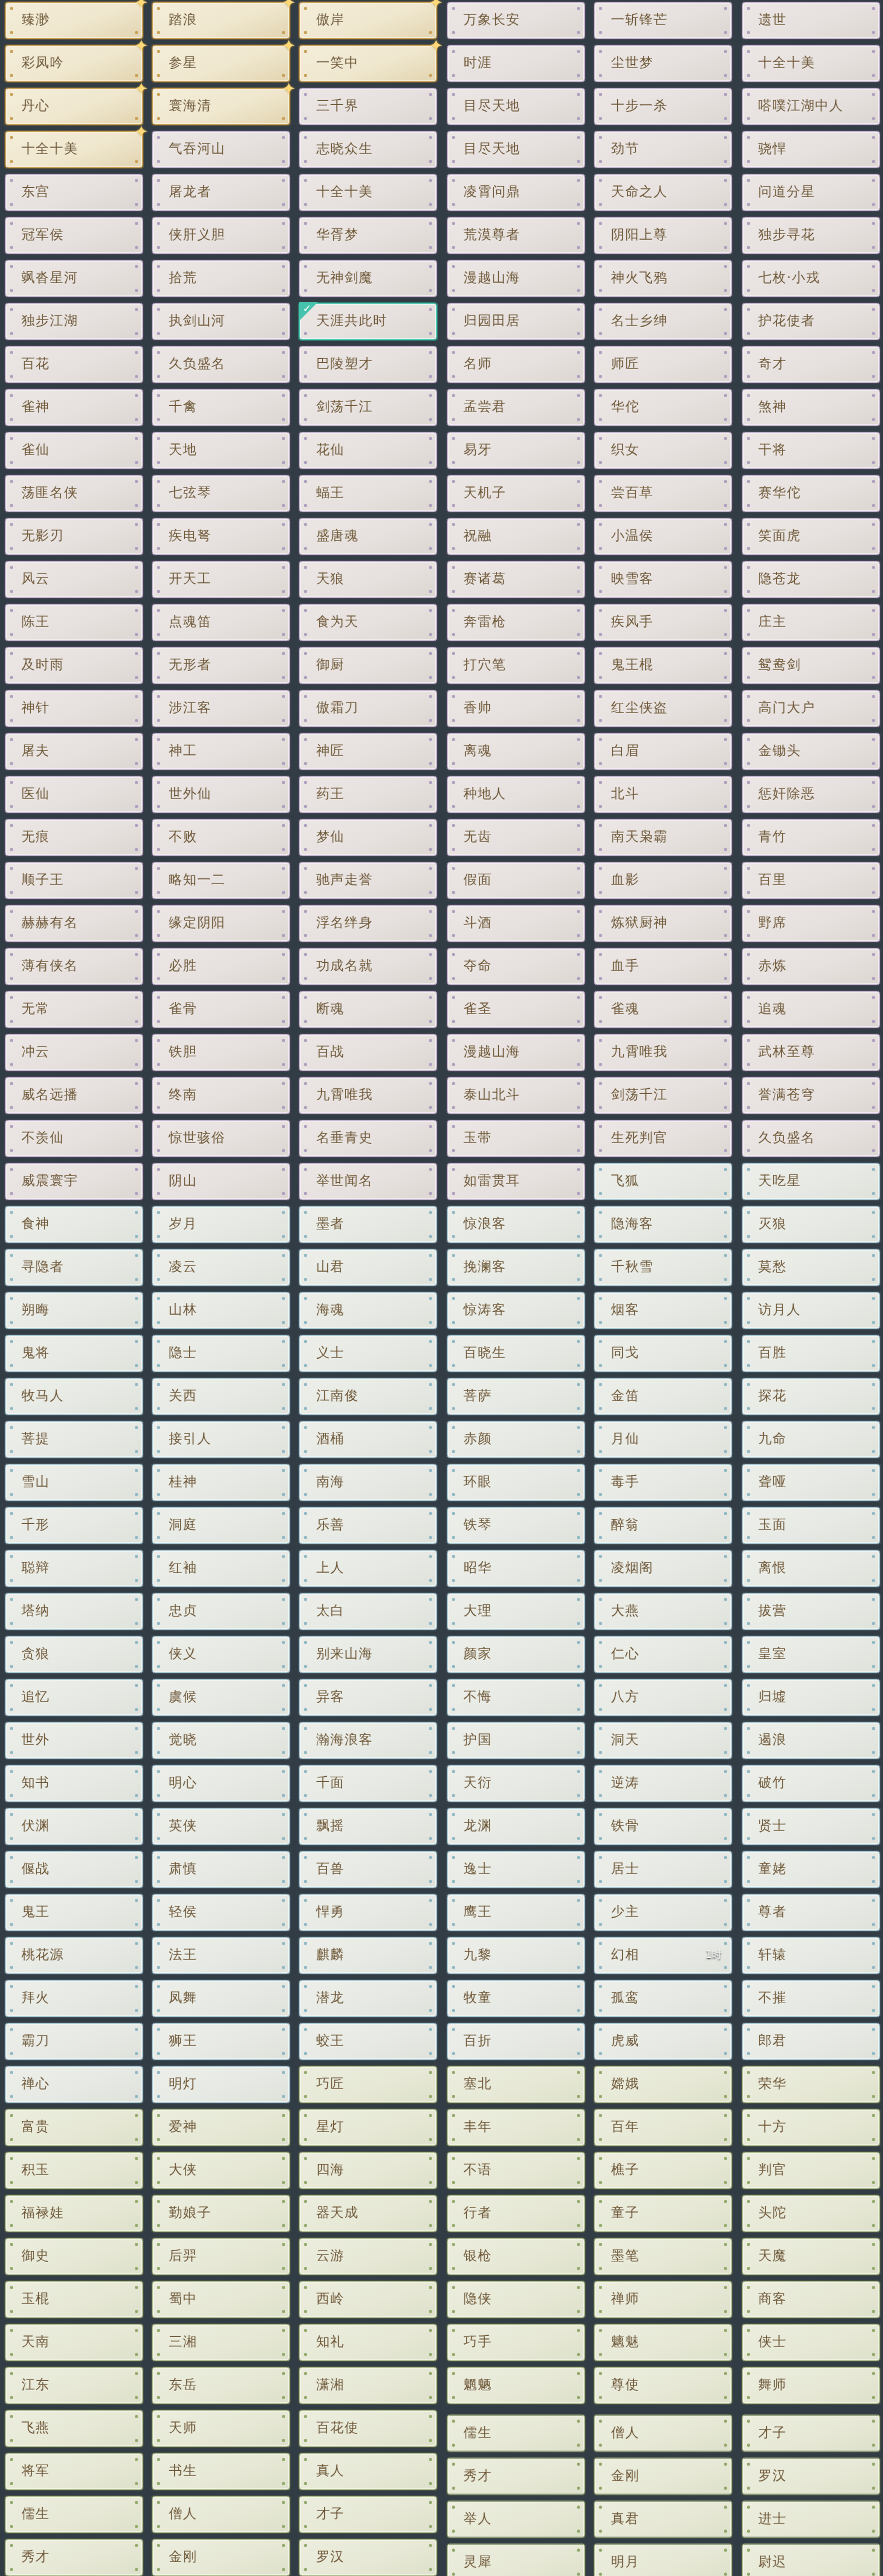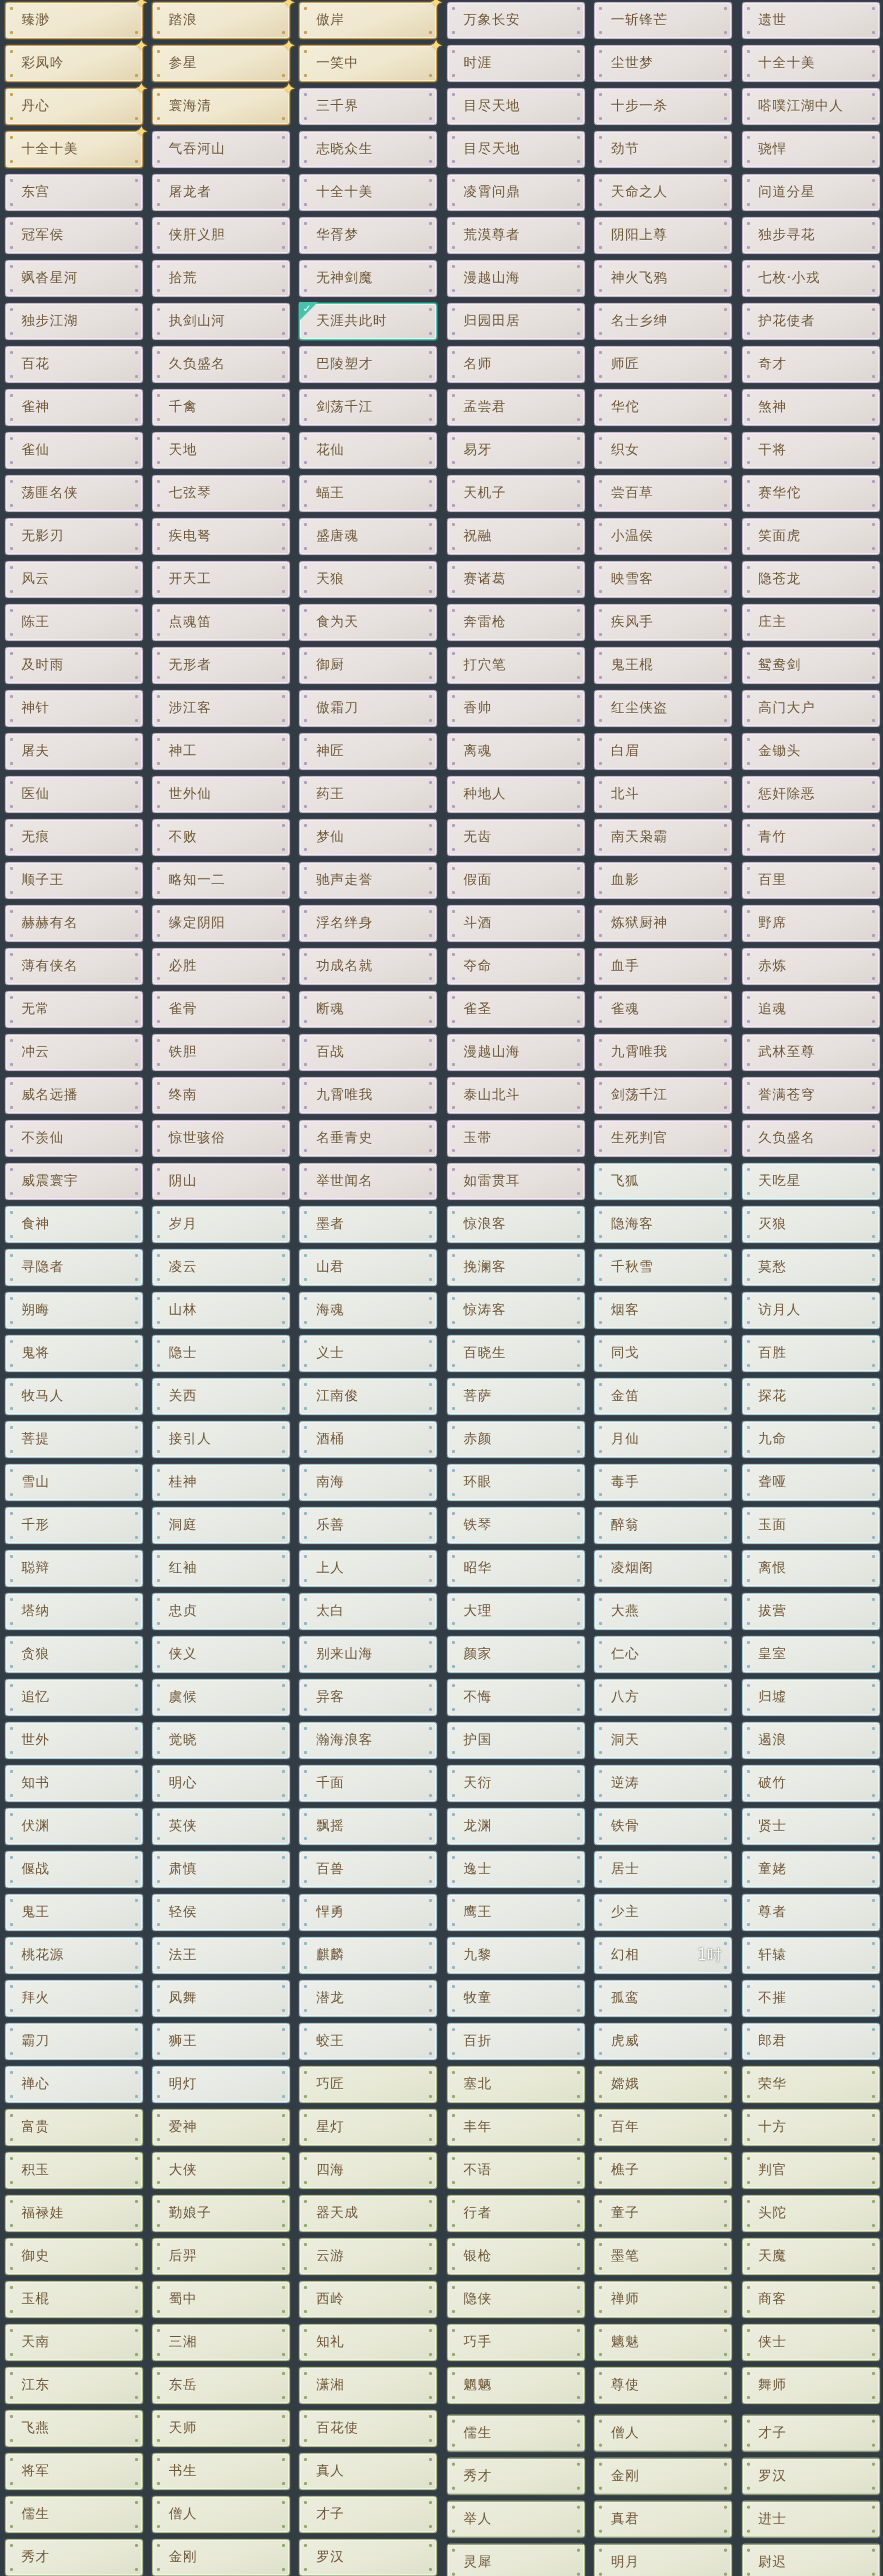--- a/index.html
+++ b/index.html
@@ -84,21 +84,21 @@
     color:#FFFFFF;font-size:10.2px;font-weight:bold;line-height:1;
   }
   .sparkle{
     position:absolute;top:-7.9px;right:-6.3px;
     font-size:15.7px;line-height:1;color:#FFD978;
     text-shadow:0 0 2.4px #B8860B,0 0 0.8px #FFFFFF;
     z-index:2;
   }
   .badge{
     position:absolute;right:9.4px;top:50%;transform:translateY(-50%);
-    color:#FFFFFF;font-size:15px;
+    color:#FFFFFF;font-size:10px;
     text-shadow:0 0.8px 1.6px rgba(0,0,0,.8);
   }
   .seam-offset{transform:translateY(4.7px);}
 </style>
 </head>
 <body>
 
 <div id="grid">
     <div class="cell gold">
       <span class="label">臻渺</span>

